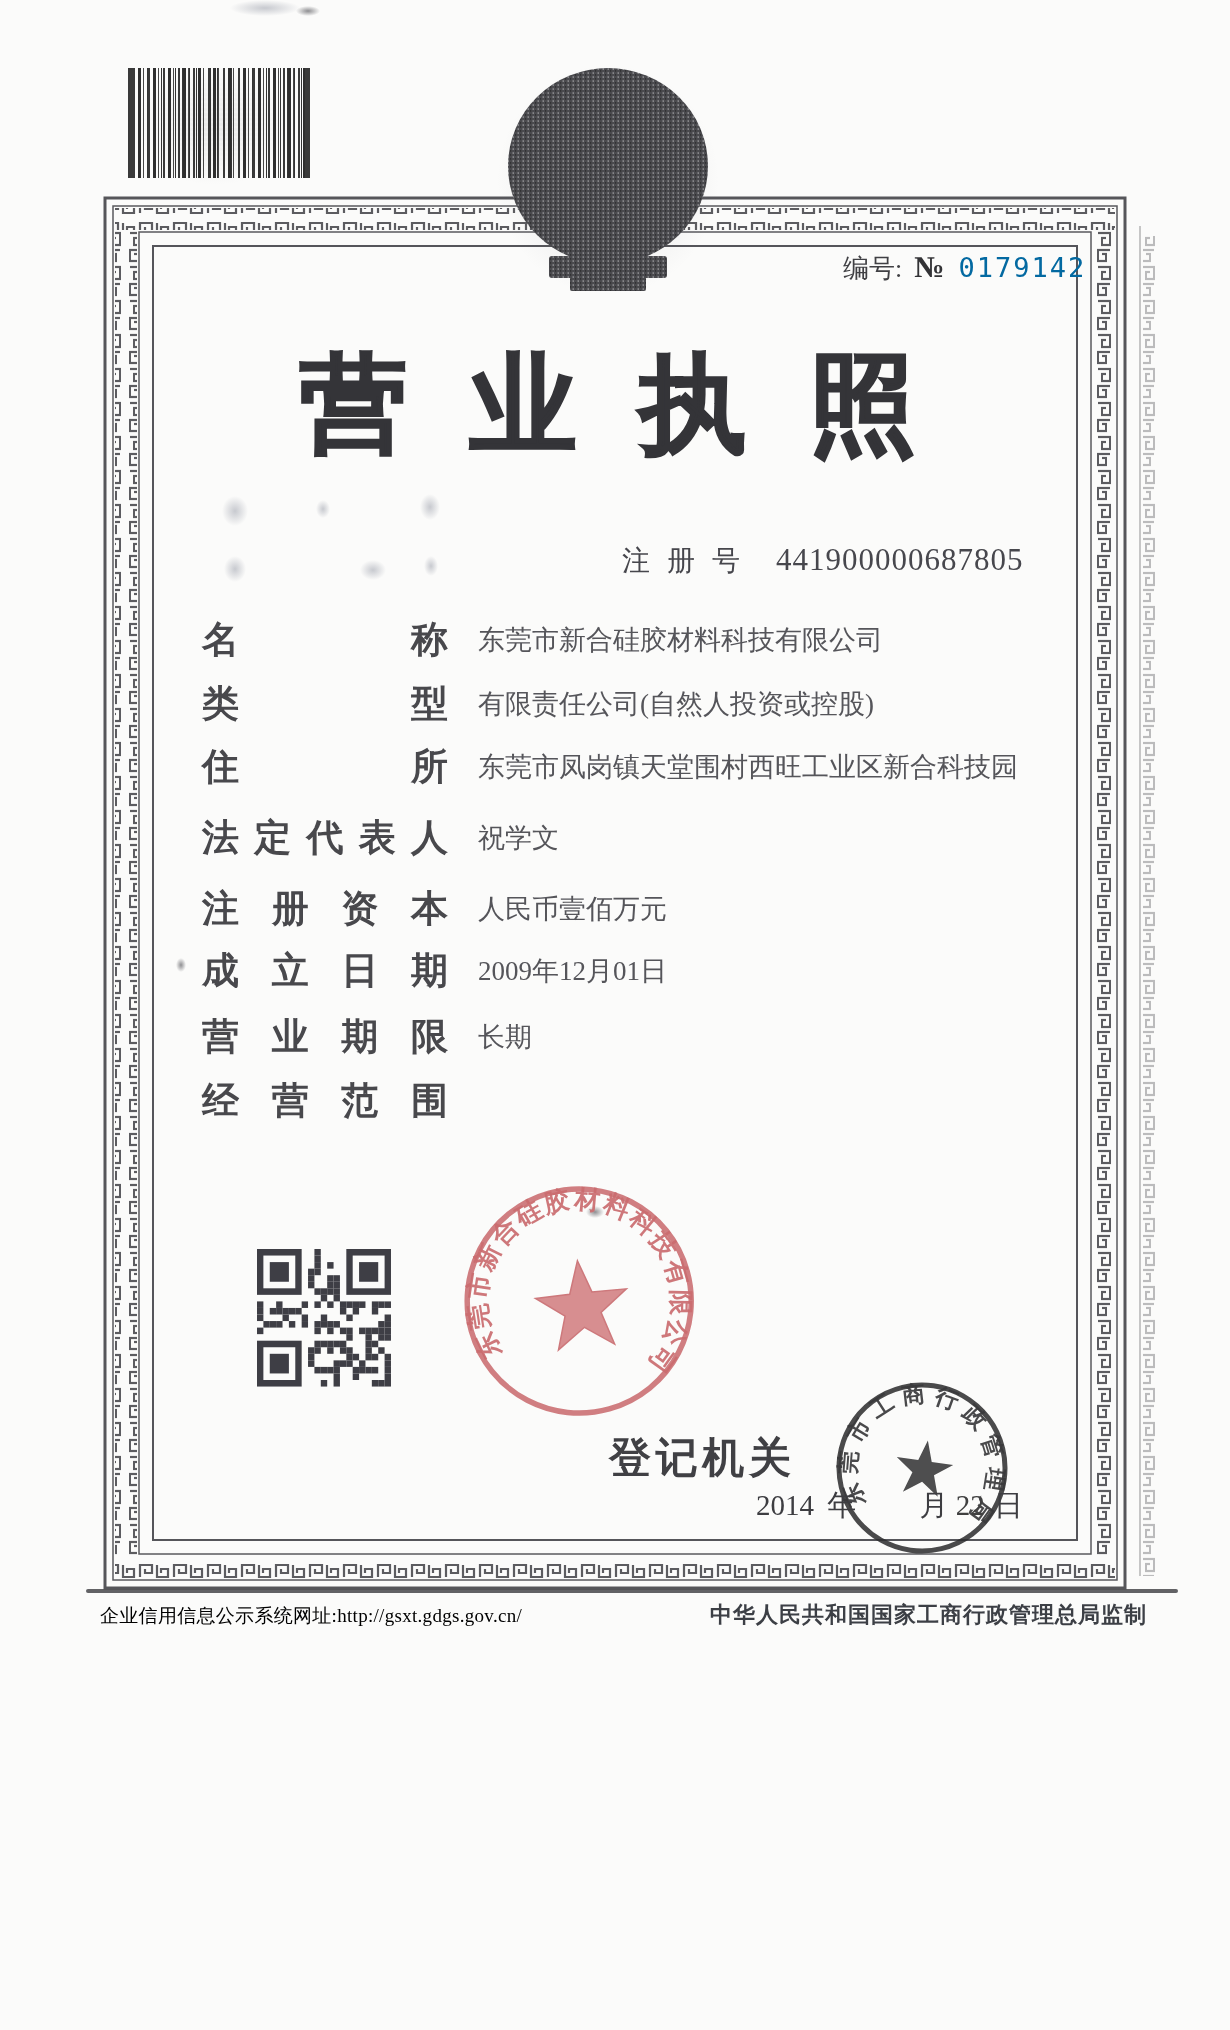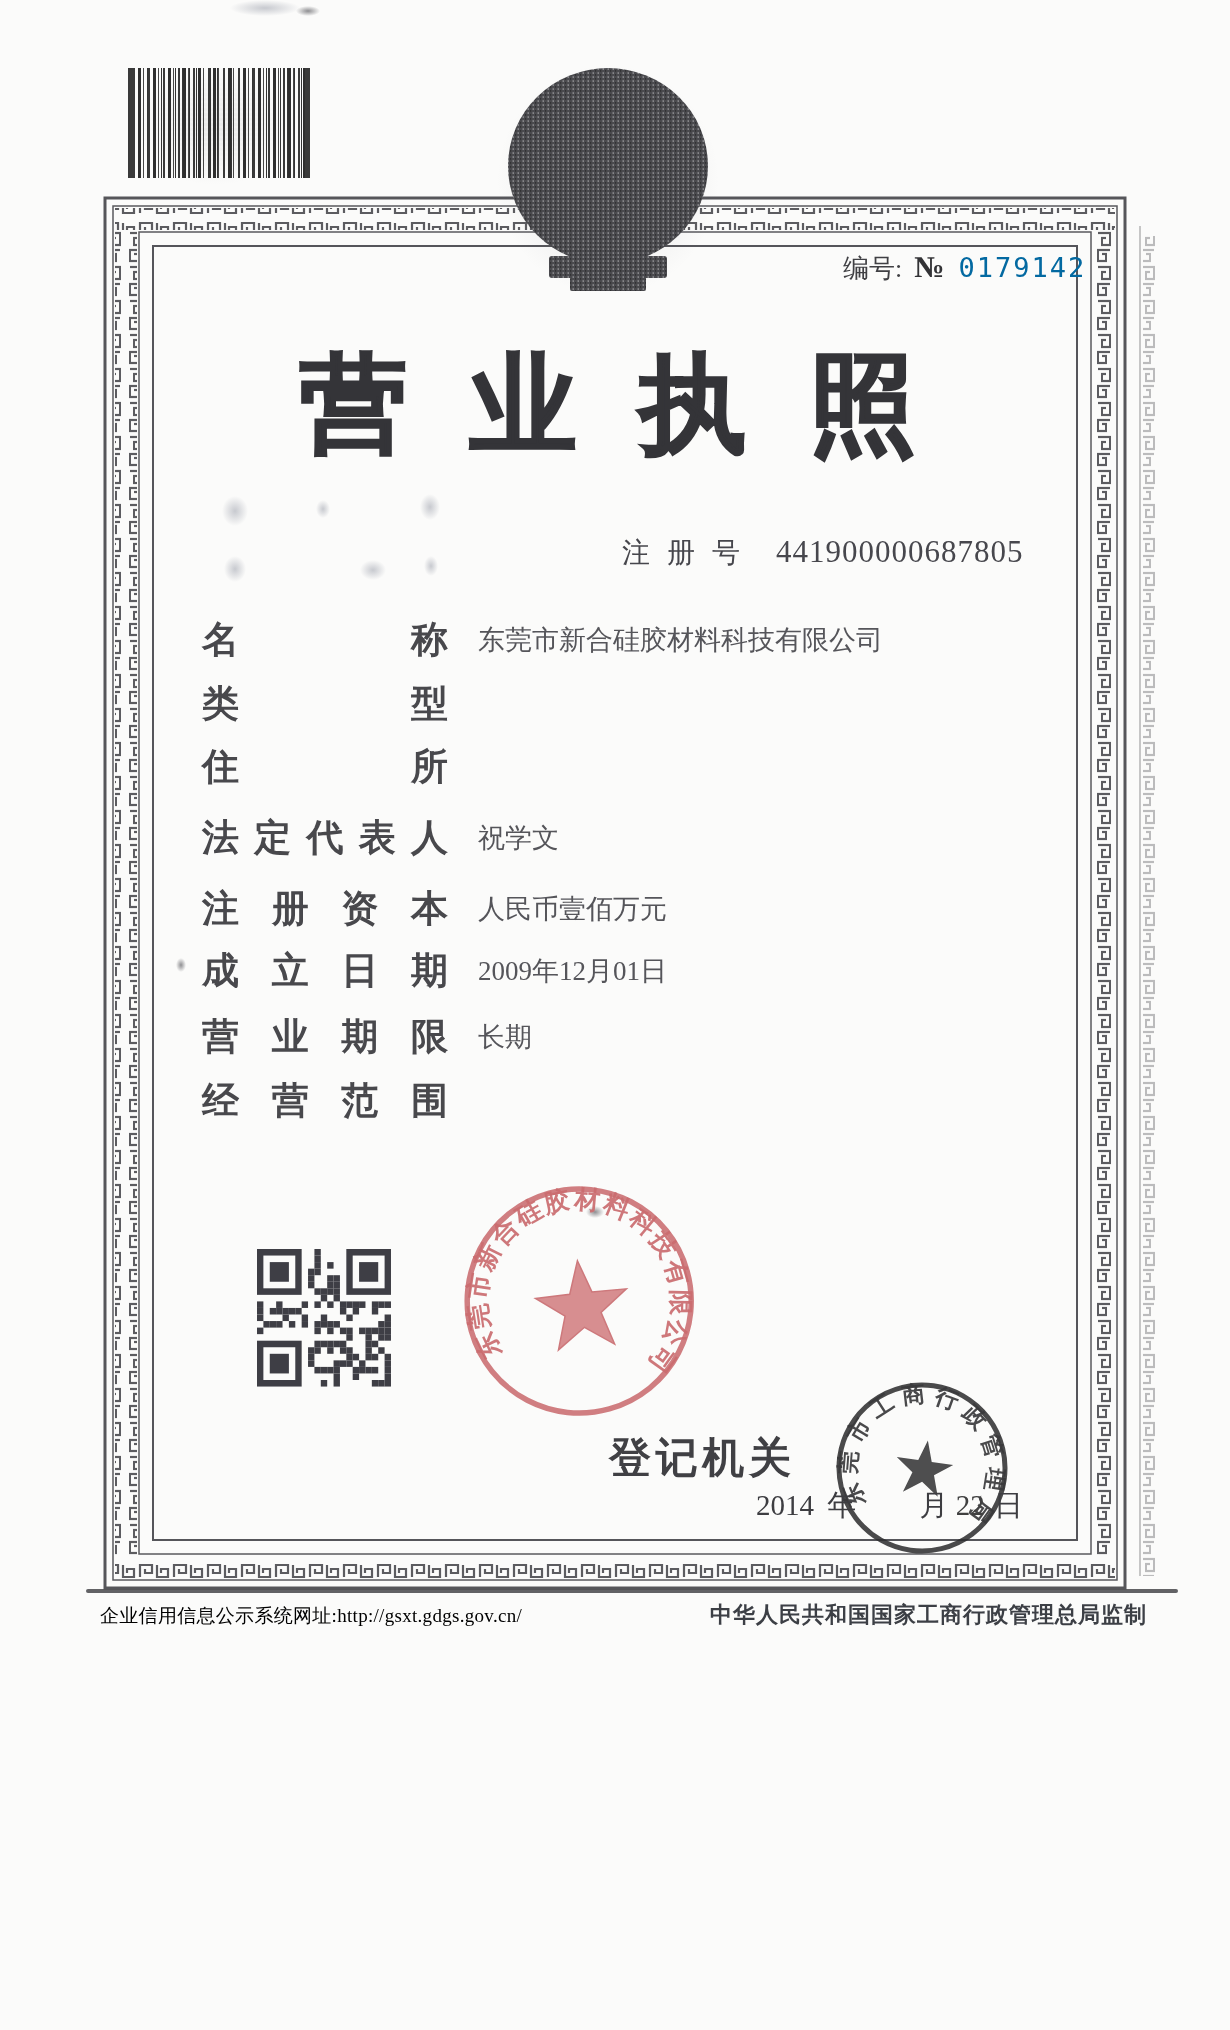--- a/index.html
+++ b/index.html
@@ -28,21 +28,21 @@
   #serial .sym{font-size:30px;font-weight:700;margin-left:12px;color:#333336;}
   #serial .num{font-size:27px;margin-left:14px;letter-spacing:2px;color:#0369a1;
       font-family:"DejaVu Sans Mono","Liberation Mono",monospace;}
   
   #title{left:300px;top:346px;width:616px;display:flex;justify-content:space-between;
       font-family:"DejaVu Sans","Liberation Sans",sans-serif;font-size:107px;font-weight:800;
       color:#343438;-webkit-text-stroke:2px #343438;line-height:1.1;}
   
   #regno{left:622px;top:534px;display:flex;align-items:baseline;white-space:nowrap;}
   #regno .lbl{width:118px;display:flex;justify-content:space-between;font-size:28px;color:#46464c;}
-  #regno .val{margin-left:36px;font-size:31px;letter-spacing:1px;color:#47474d;}
+  #regno .val{margin-left:36px;font-size:31px;letter-spacing:1px;color:#47474d;margin-top:8px;}
   
   .row{position:absolute;left:202px;display:flex;align-items:center;height:48px;white-space:nowrap;}
   .row .lbl{width:246px;display:flex;justify-content:space-between;
       font-size:37px;font-weight:600;color:#48484c;}
   .row .val{margin-left:30px;font-size:27px;color:#55555a;}
   #scope-text{left:466px;top:1076px;width:598px;font-size:20.5px;line-height:29px;
       color:#4f4f55;text-align:justify;}
   
   #registrar{left:609px;top:1430px;width:182px;display:flex;justify-content:space-between;
       font-size:42px;font-weight:700;color:#404044;z-index:3;}
@@ -140,26 +140,28 @@
         <span>名</span>
         <span>称</span>
       </span>
     <span class="val">东莞市新合硅胶材料科技有限公司</span>
   </div>
   <div class="row" style="top:680px;">
     <span class="lbl">
         <span>类</span>
         <span>型</span>
       </span>
+    <span class="val">有限责任公司(自然人投资或控股)</span>
   </div>
   <div class="row" style="top:743px;">
     <span class="lbl">
         <span>住</span>
         <span>所</span>
       </span>
+    <span class="val">东莞市凤岗镇天堂围村西旺工业区新合科技园</span>
   </div>
   <div class="row" style="top:814px;">
     <span class="lbl">
         <span>法</span>
         <span>定</span>
         <span>代</span>
         <span>表</span>
         <span>人</span>
       </span>
     <span class="val">祝学文</span>

